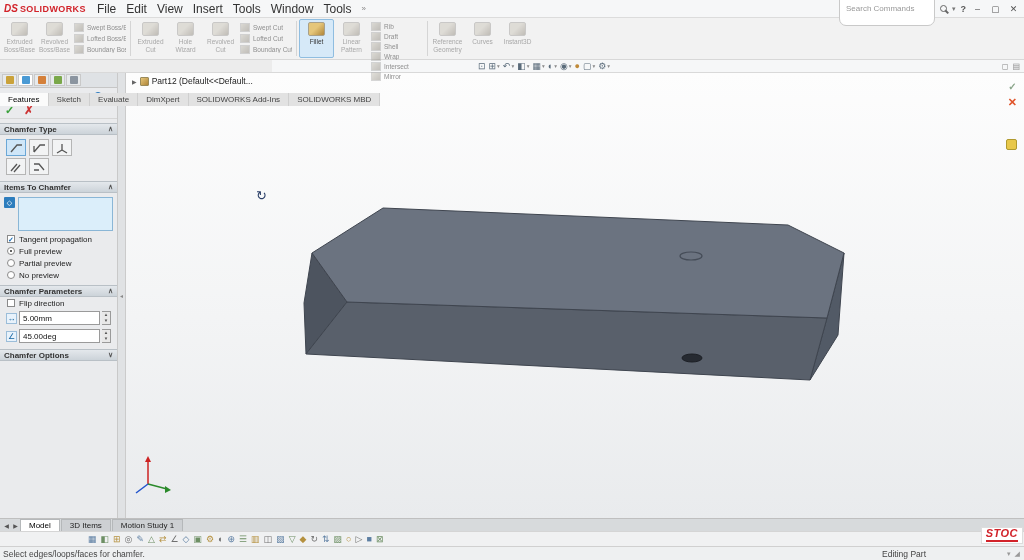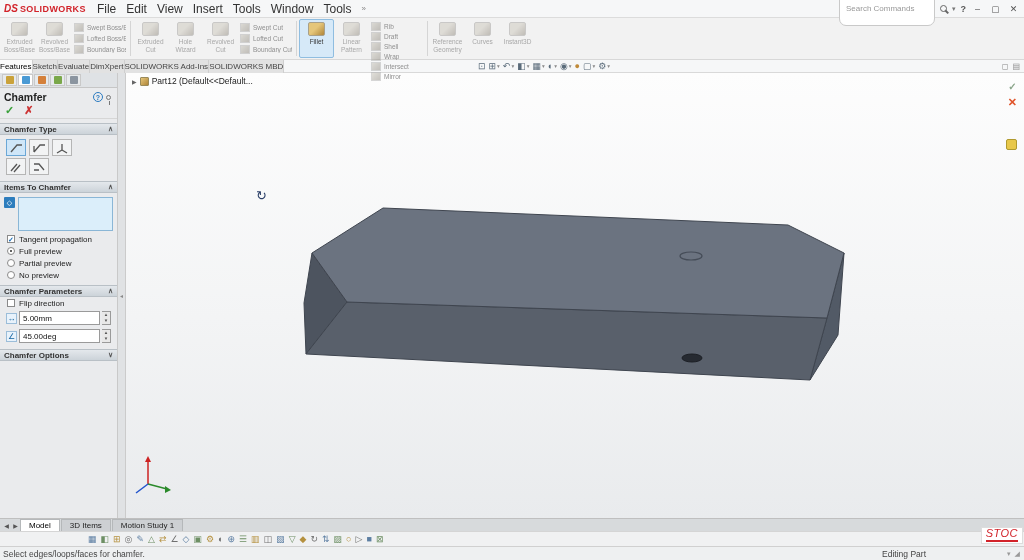--- a/index.html
+++ b/index.html
@@ -39,22 +39,22 @@
   .rb-stack{display:flex;flex-direction:column;justify-content:flex-start;gap:1px;padding:3px 2px;width:56px;}
   .rb-small{display:flex;align-items:center;gap:3px;height:11px;}
   .rb-icon-s{width:10px;height:9px;background:linear-gradient(135deg,#dbc07a,#a98a45);border:1px solid #b0b0b0;flex:none;}
   .rb-small span{font-size:6.5px;color:#8f8f8f;white-space:nowrap;overflow:hidden;}
   .rb-divider{width:1px;background:#d5d5d5;margin:2px 2px;flex:none;}
 
   
   .cmdstrip{position:absolute;top:60px;left:0;right:0;height:13px;
     background:linear-gradient(to right,#ececec 272px,#f6f7f8 272px);border-bottom:1px solid #d9d9d9;z-index:50;}
   .tabs{position:absolute;left:0;top:0;height:13px;display:flex;}
-  .tab{font-size:8px;color:#444;padding:0 0;height:13px;line-height:13px;background:#e2e2e2;
-    border-right:1px solid #cfcfcf;white-space:nowrap;}
+  .tab{font-size:8px;color:#444;padding:0 8px;height:13px;line-height:13px;background:#e2e2e2;
+    border-right:1px solid #cfcfcf;white-space:nowrap;margin-top:33px;}
   .tab.active{background:#fbfbfb;color:#000;}
   .headsup{position:absolute;left:478px;top:0;height:13px;display:flex;align-items:center;gap:3px;}
   .hu-icon{display:flex;align-items:center;gap:1px;font-size:9px;color:#5a6b7a;line-height:1;}
   .hu-caret{font-size:5.5px;color:#8a8a8a;}
   .strip-right{position:absolute;right:4px;top:0;height:13px;display:flex;align-items:center;gap:4px;
     font-size:8px;color:#888;}
 
   
   .pm-panel{position:absolute;left:0;top:73px;width:118px;bottom:42px;background:#eaebed;
     border-right:1px solid #c9c9c9;z-index:40;font-size:8.5px;color:#222;overflow:hidden;}
@@ -126,21 +126,21 @@
   .btab.active{background:#fff;color:#000;}
   .btoolbar{position:absolute;left:0;right:0;bottom:14px;height:15px;background:#f0f1f2;
     border-top:1px solid #d5d5d5;display:flex;align-items:center;gap:4px;padding-left:88px;z-index:44;}
   .bt-icon{font-size:9px;line-height:1;}
   .statusbar{position:absolute;left:0;right:0;bottom:0;height:14px;background:#eef0f1;
     border-top:1px solid #d0d0d0;font-size:8.5px;color:#444;display:flex;align-items:center;padding:0 3px;z-index:46;}
   .status-right{margin-left:auto;display:flex;gap:8px;align-items:flex-start;margin-right:95px;}
   .status-corner{position:absolute;right:4px;bottom:2px;display:flex;gap:4px;font-size:7px;color:#999;}
   .stoc{position:absolute;right:1px;bottom:16px;background:#fff;border:1px solid #ddd;
     padding:0 4px 1px;z-index:70;text-align:center;}
-  .stoc .t{color:#d2232a;font-weight:normal;font-style:italic;font-size:11px;letter-spacing:.5px;line-height:11px;}
+  .stoc .t{color:#d2232a;font-weight:bold;font-style:italic;font-size:11px;letter-spacing:.5px;line-height:11px;}
   .stoc .bar{height:2px;background:#d2232a;margin-top:1px;}
 </style>
 </head>
 <body>
 
 <div class="titlebar">
   <div class="logo">
     <span class="logo-mark">DS</span>
     <span class="logo-text">SOLIDWORKS</span>
   </div>

